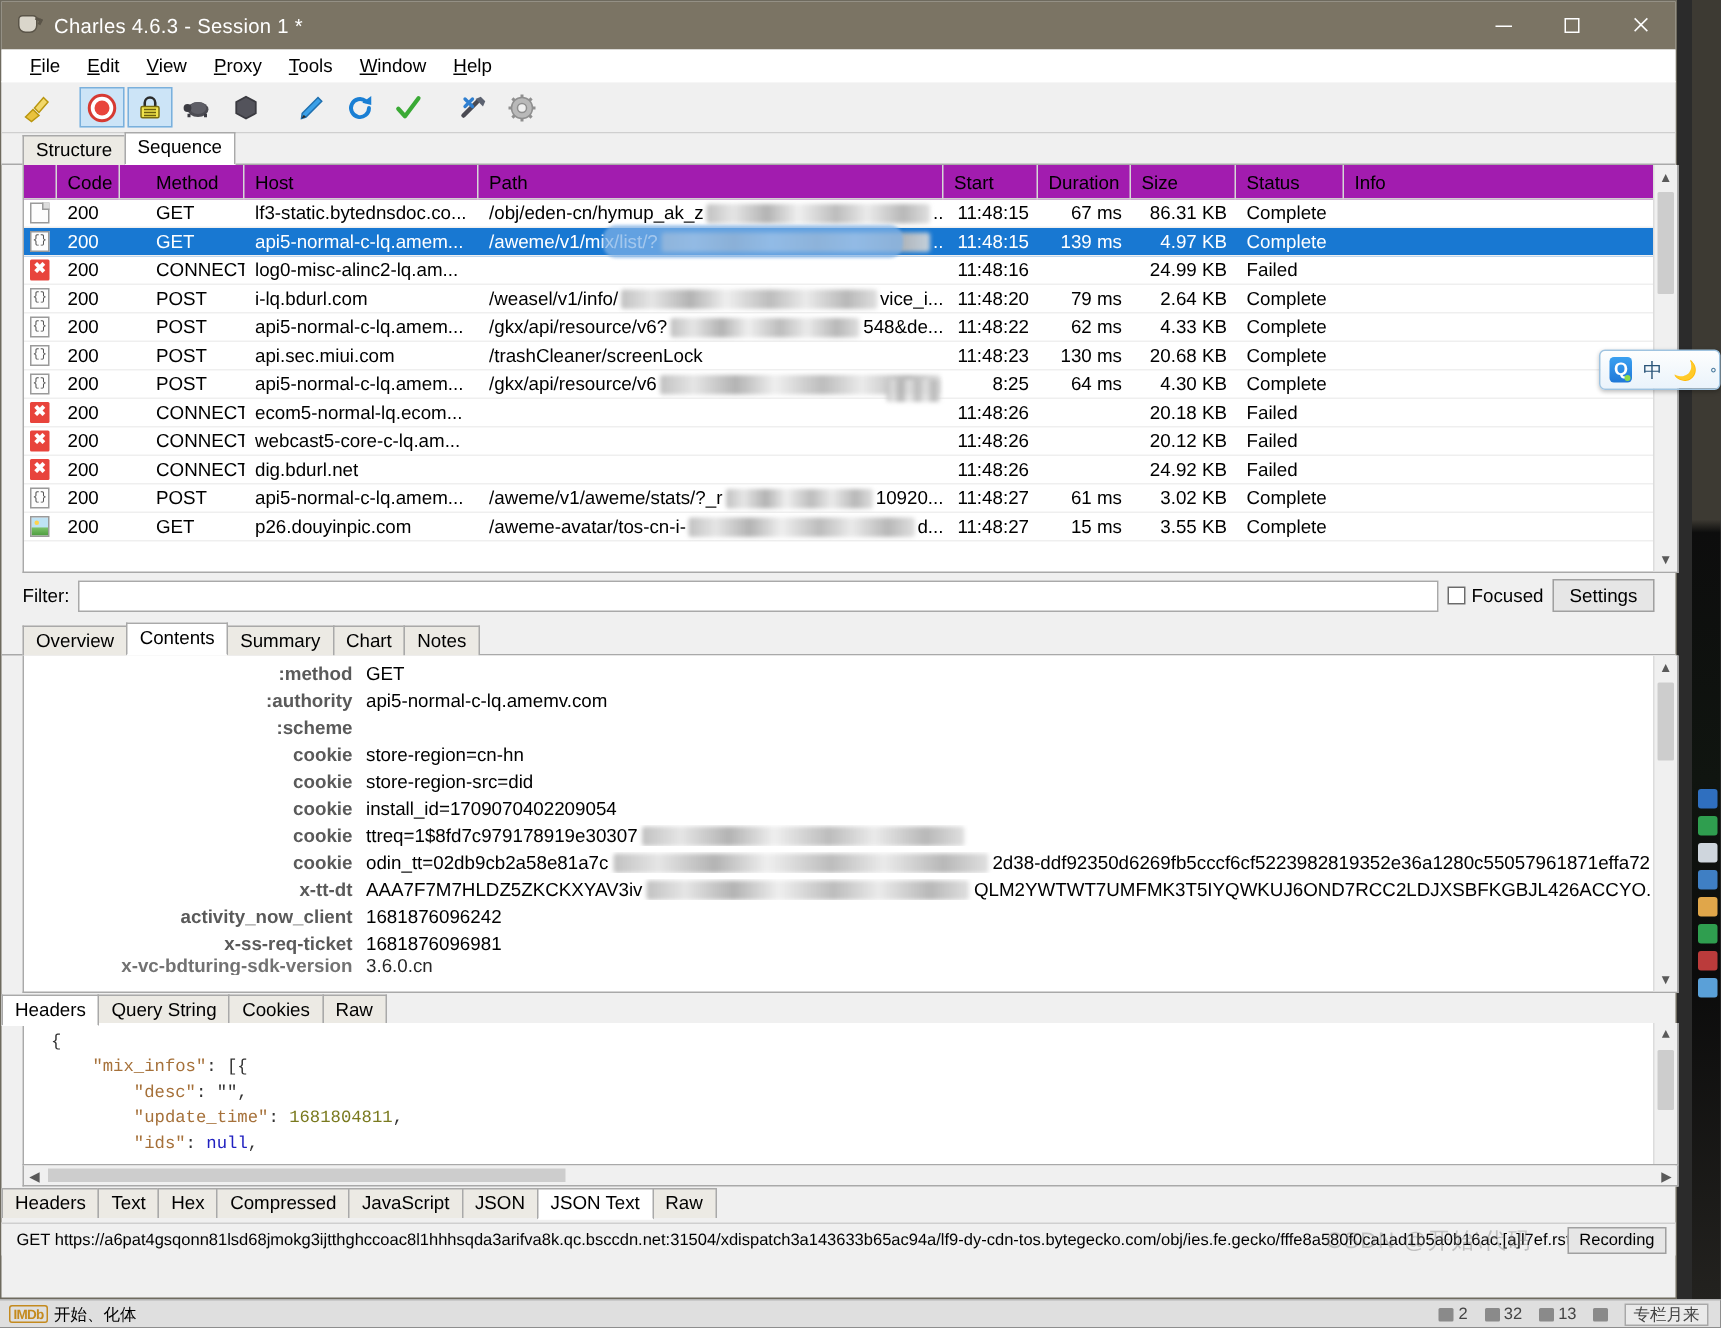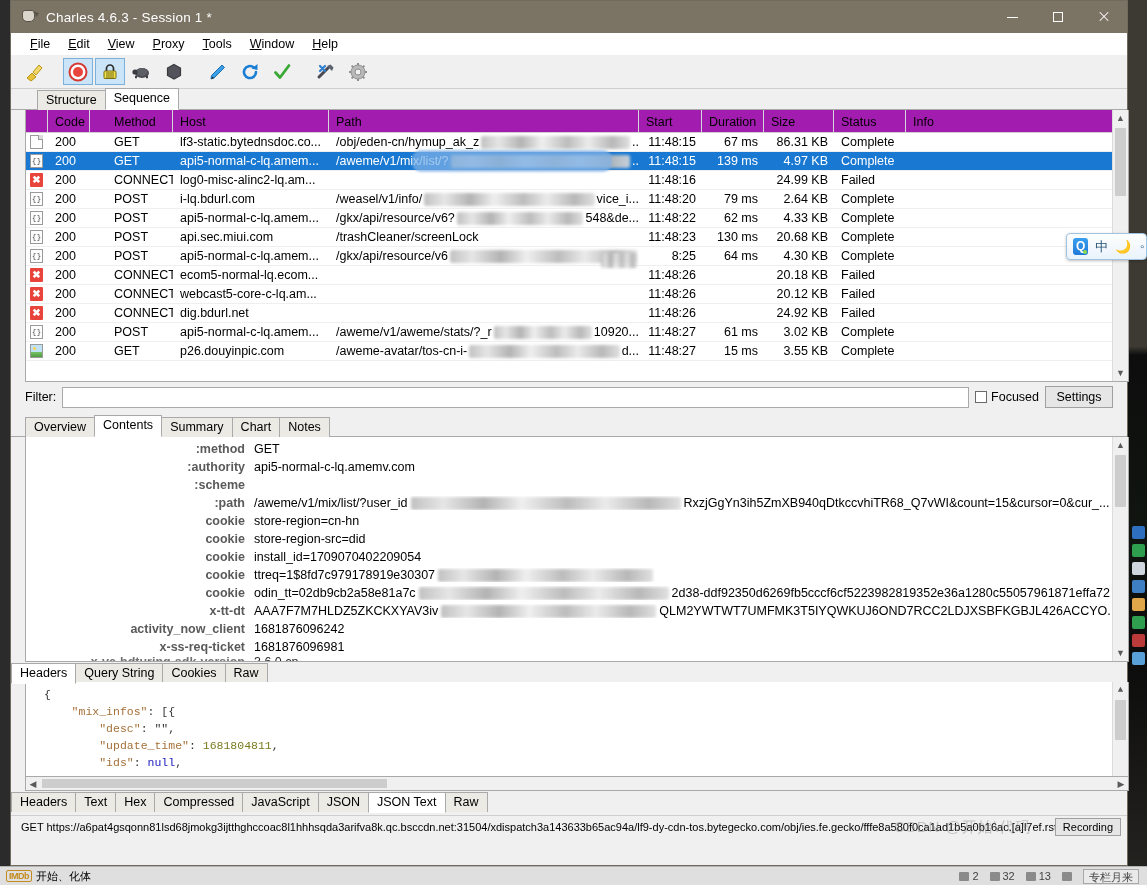--- a/index.html
+++ b/index.html
@@ -23,21 +23,21 @@
   }
   #desk-icons {
     position: absolute; left: 1130px; top: 520px; width: 17px; height: 345px;
     display: flex; flex-direction: column; gap: 5px; align-items: center;
     padding-top: 6px;
   }
   .desk-ico { width: 13px; height: 13px; border-radius: 2px; }
 
   
   #window {
-    position: absolute; left: 10px; top: 0; width: 1118px; height: 866px;
+    position: absolute; left: 0; top: 0; width: 1118px; height: 866px;
     background: #f0f0f0;
     border: 1px solid #6e6a5e;
     display: flex; flex-direction: column;
   }
 
   
   #titlebar {
     height: 32px; background: #7b7464; display: flex; align-items: center;
     flex: none;
   }
@@ -92,21 +92,21 @@
     width: 30px; height: 27px; display:flex; align-items:center; justify-content:center;
     position: relative; border: 1px solid transparent;
   }
   .tb.active { background: #cce4f7; border: 1px solid #7ab0dc; }
   .tb svg { display:block; }
   .tb-sep { width: 10px; }
 
   
   #toptabs {
     height: 21px; background:#f0f0f0; display:flex; align-items:flex-end;
-    padding-left: 26px; flex: none;
+    padding-left: 14px; flex: none;
     border-bottom: 1px solid #a9a9a9;
   }
   .ttab {
     padding: 2px 8px 3px 8px; font-size: 12.5px;
     border: 1px solid #a9a9a9; border-bottom: none; background: #eceae4;
     margin-right: -1px; position: relative; top:1px;
   }
   .ttab.sel { background:#ffffff; z-index:2; padding-bottom:4px; top:1px; border-bottom:1px solid #fff; }
 
   
@@ -697,24 +697,20 @@
         <div class="hdr-row">
           <div class="hdr-key">:method</div>
           <div class="hdr-val"><span>GET</span></div>
         </div>
         <div class="hdr-row">
           <div class="hdr-key">:authority</div>
           <div class="hdr-val"><span>api5-normal-c-lq.amemv.com</span></div>
         </div>
         <div class="hdr-row">
           <div class="hdr-key">:scheme</div>
-        </div>
-        <div class="hdr-row">
-          <div class="hdr-key">:path</div>
-          <div class="hdr-val"><span>/aweme/v1/mix/list/?user_id</span><span class="blur" style="width:270px;margin:0 3px;"></span><span>RxzjGgYn3ih5ZmXB940qDtkccvhiTR68_Q7vWI&amp;count=15&amp;cursor=0&amp;cur_...</span></div>
         </div>
         <div class="hdr-row">
           <div class="hdr-key">cookie</div>
           <div class="hdr-val"><span>store-region=cn-hn</span></div>
         </div>
         <div class="hdr-row">
           <div class="hdr-key">cookie</div>
           <div class="hdr-val"><span>store-region-src=did</span></div>
         </div>
         <div class="hdr-row">

